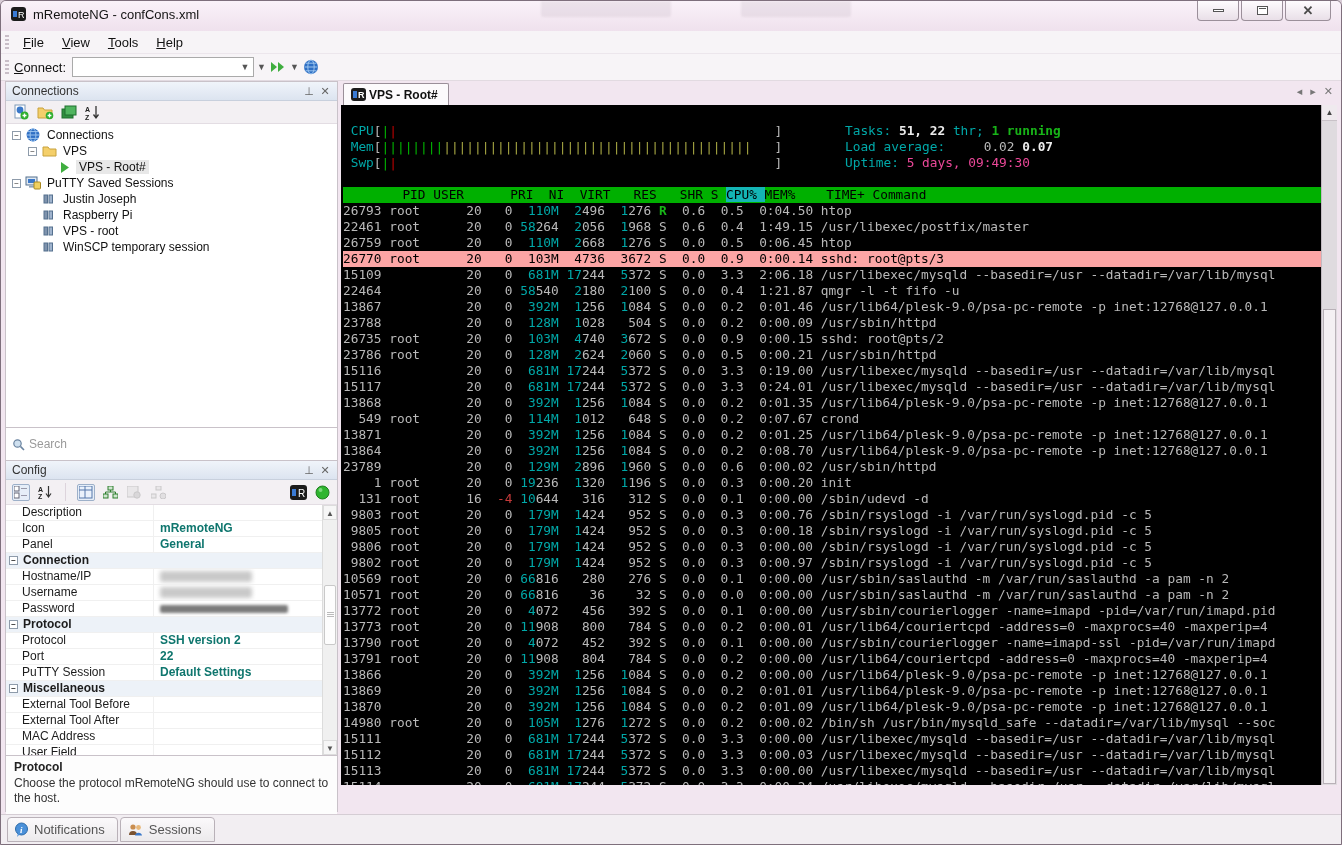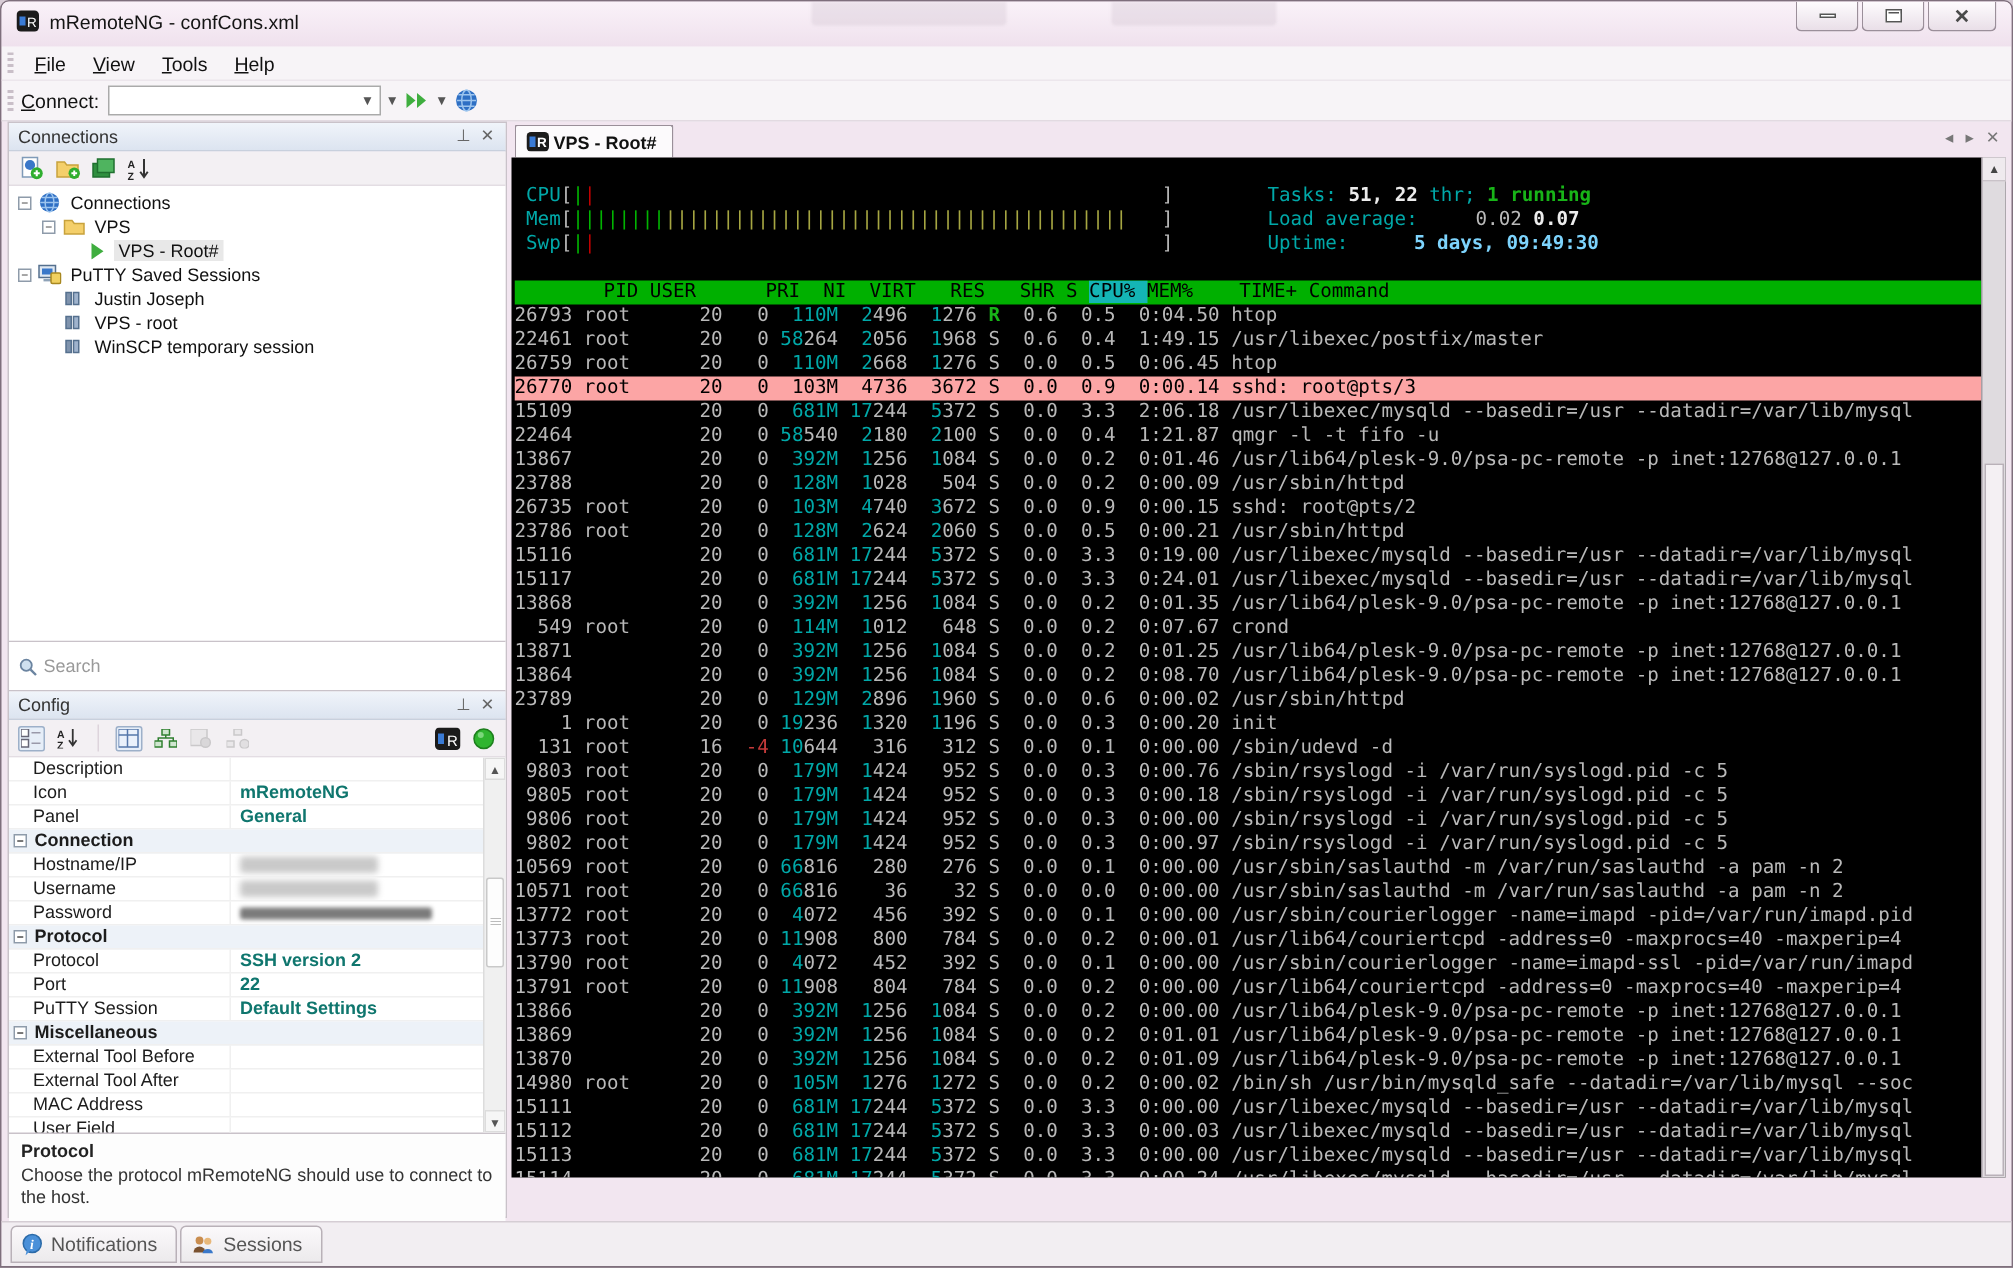--- a/index.html
+++ b/index.html
@@ -78,21 +78,21 @@
   .term-tab { position:absolute; left:2px; top:2px; height:22px; background:#fcfafc; border:1px solid #9a8f99; border-bottom:none; display:flex; align-items:center; padding:0 10px 0 6px; font-size:12px; font-weight:bold; color:#111; border-radius:2px 2px 0 0; cursor:pointer; }
   .tab-navs { position:absolute; right:4px; top:4px; display:flex; gap:8px; color:#777; font-size:11px; }
   .tab-navs span { cursor:pointer; }
 
   .terminal { position:absolute; top:24px; left:0; right:0; bottom:29px; background:#000; }
   .term-screen { position:absolute; left:2px; top:18px; right:16px; bottom:0; overflow:hidden; font-family:"DejaVu Sans Mono", monospace; font-size:12.8px; line-height:16px; }
   .t-line { height:16px; white-space:pre; position:relative; overflow:hidden; }
   .t-fg  { color:#b9b9b9; }
   .t-bw  { color:#ececec; font-weight:bold; }
   .t-cy  { color:#00a8a8; }
-  .t-bcy { color:#7dd3fc; font-weight:bold;margin-left:36px; }
+  .t-bcy { color:#ec4899; font-weight:normal; }
   .t-grn { color:#18b418; font-weight:bold; }
   .t-red { color:#c43a3a; }
   .t-bar-green  { color:#00b400; }
   .t-bar-red    { color:#c00000; }
   .t-bar-yellow { color:#a6a642; }
   .t-header { background:#00b000;padding-left:44px; }
   .t-header span { color:#000; }
   .t-header .t-sort { background:#14b5b5; }
   .t-selrow { background:#fca5a5; }
   .t-selrow span { color:#000 !important; font-weight:normal !important; }
@@ -251,20 +251,30 @@
           </div>
           <div class="titem" style="padding-left: 22px;">
             <span style="width: 13px; flex: 0 0 auto;"></span>
             <span class="tico">
               <svg width="12" height="12">
                 <rect x="1" y="2" width="3.5" height="8" fill="#7f93ad" stroke="#55708e"></rect>
                 <rect x="6" y="2" width="3.5" height="8" fill="#9fb3cd" stroke="#55708e"></rect>
               </svg>
             </span>
             <span class="lbl">Justin Joseph</span>
+          </div>
+          <div class="titem" style="padding-left: 22px;">
+            <span style="width: 13px; flex: 0 0 auto;"></span>
+            <span class="tico">
+              <svg width="12" height="12">
+                <rect x="1" y="2" width="3.5" height="8" fill="#7f93ad" stroke="#55708e"></rect>
+                <rect x="6" y="2" width="3.5" height="8" fill="#9fb3cd" stroke="#55708e"></rect>
+              </svg>
+            </span>
+            <span class="lbl">Raspberry Pi</span>
           </div>
           <div class="titem" style="padding-left: 22px;">
             <span style="width: 13px; flex: 0 0 auto;"></span>
             <span class="tico">
               <svg width="12" height="12">
                 <rect x="1" y="2" width="3.5" height="8" fill="#7f93ad" stroke="#55708e"></rect>
                 <rect x="6" y="2" width="3.5" height="8" fill="#9fb3cd" stroke="#55708e"></rect>
               </svg>
             </span>
             <span class="lbl">VPS - root</span>

